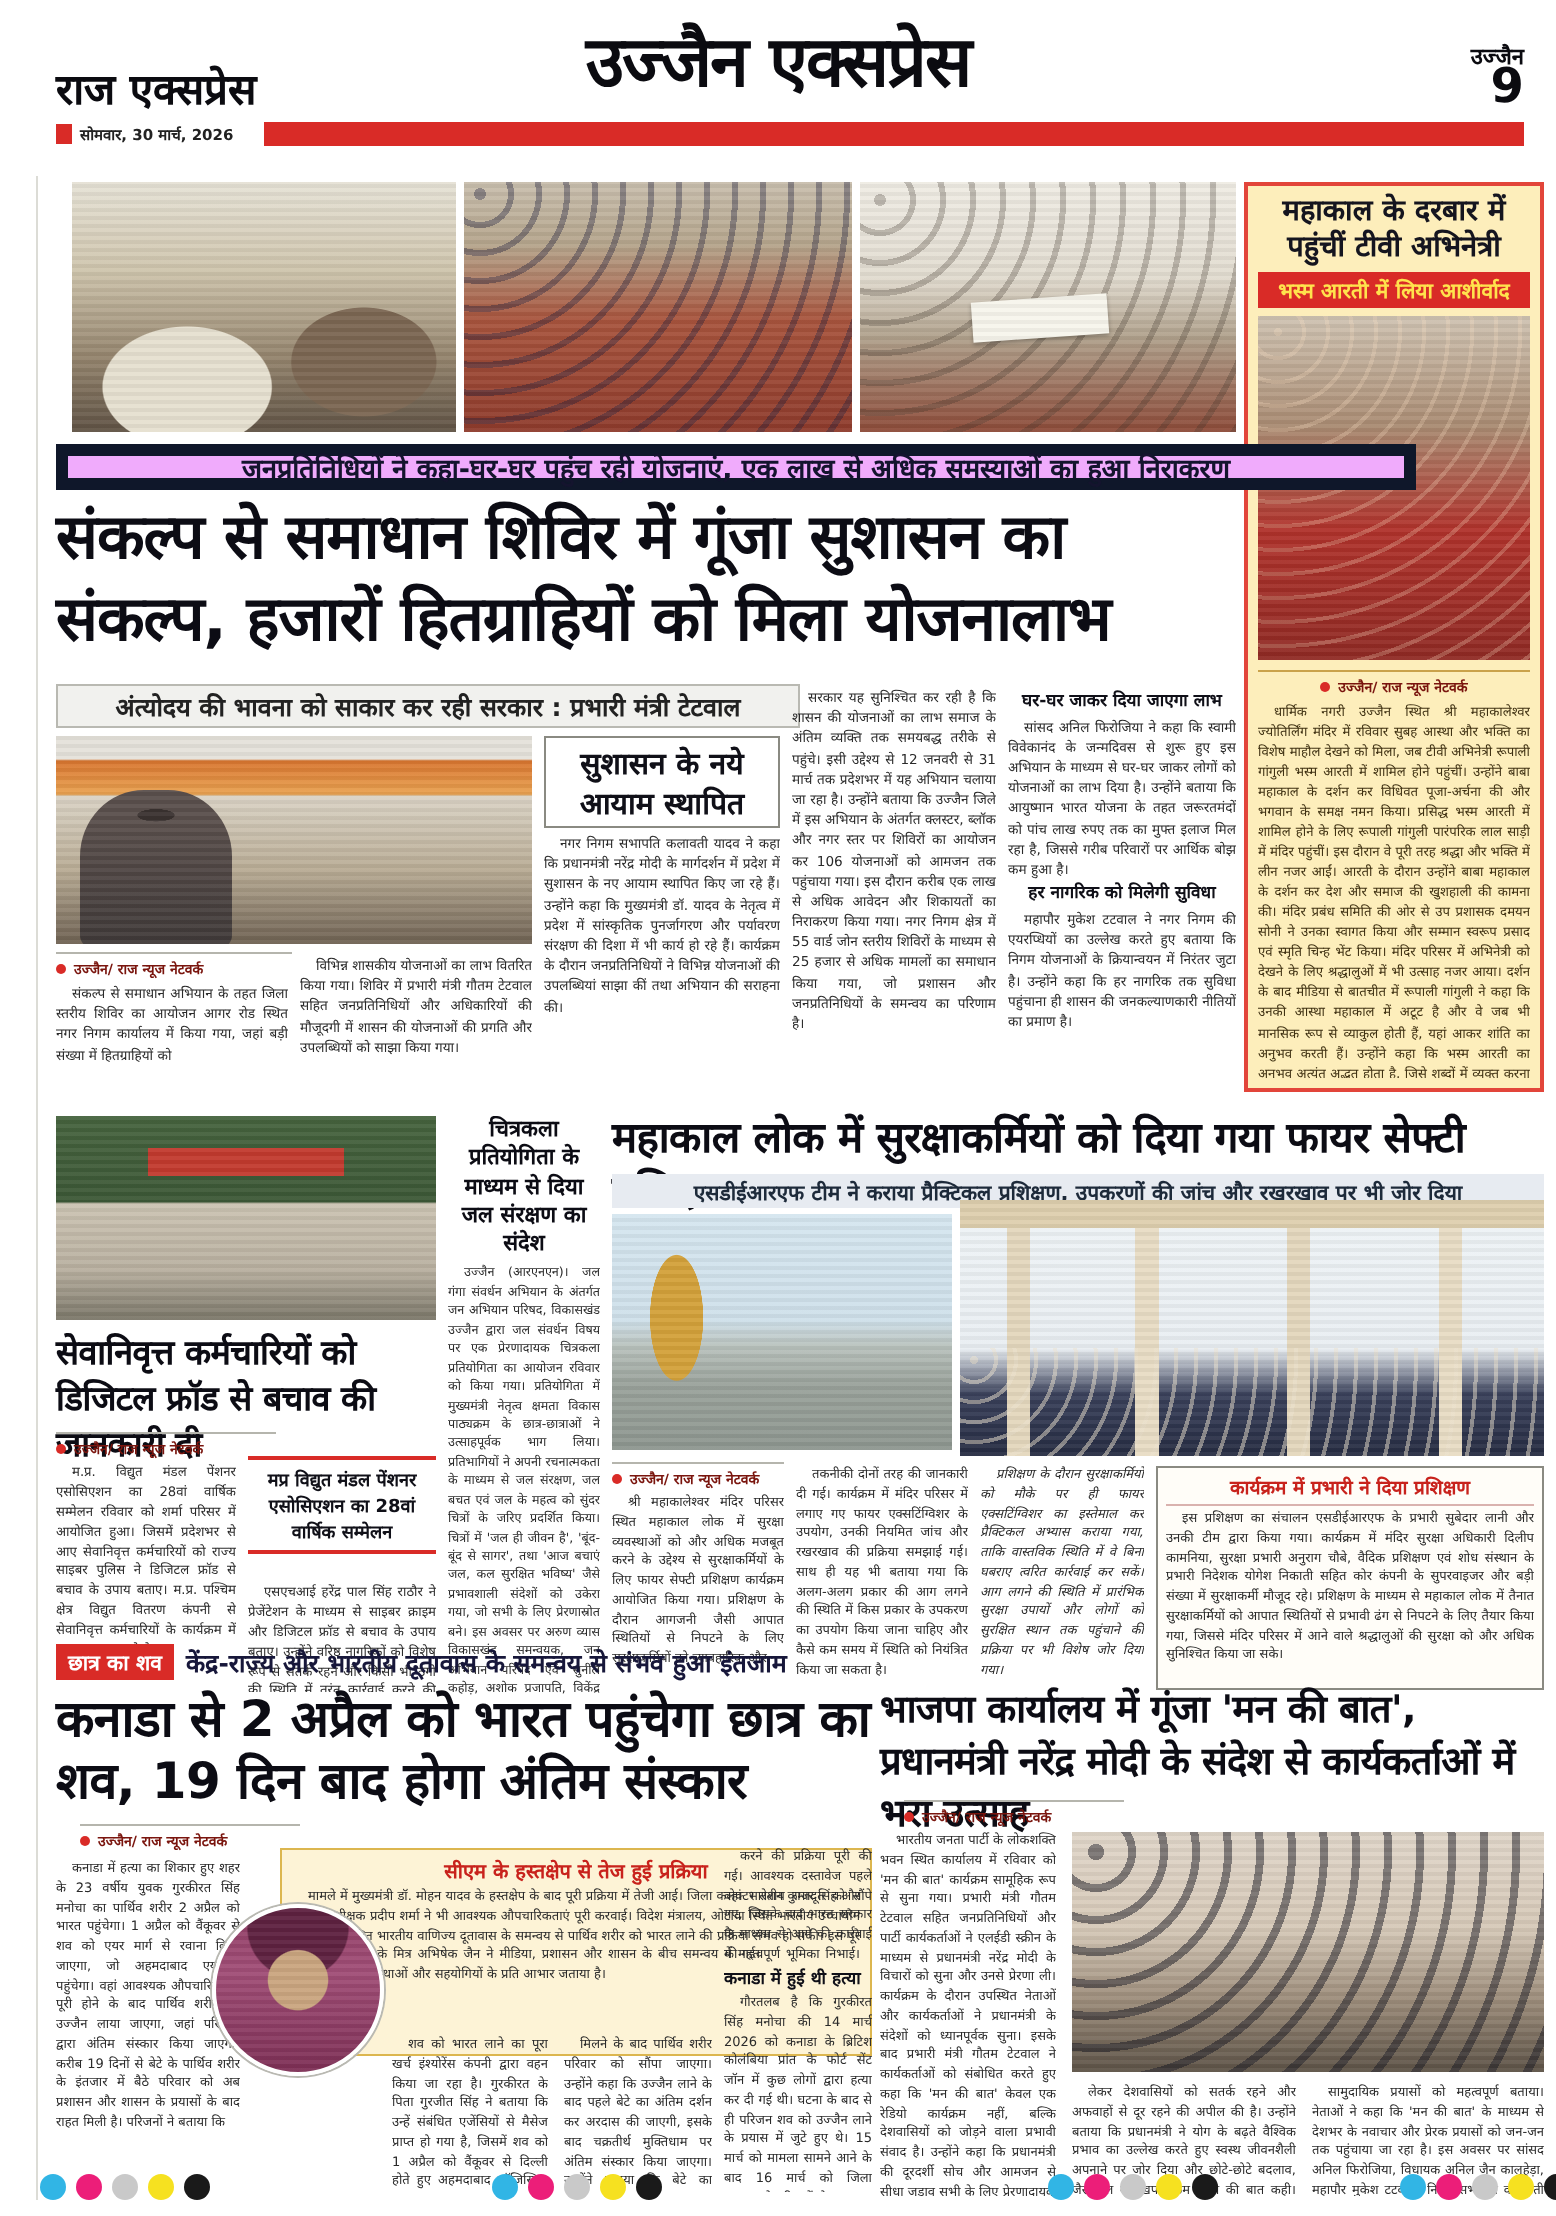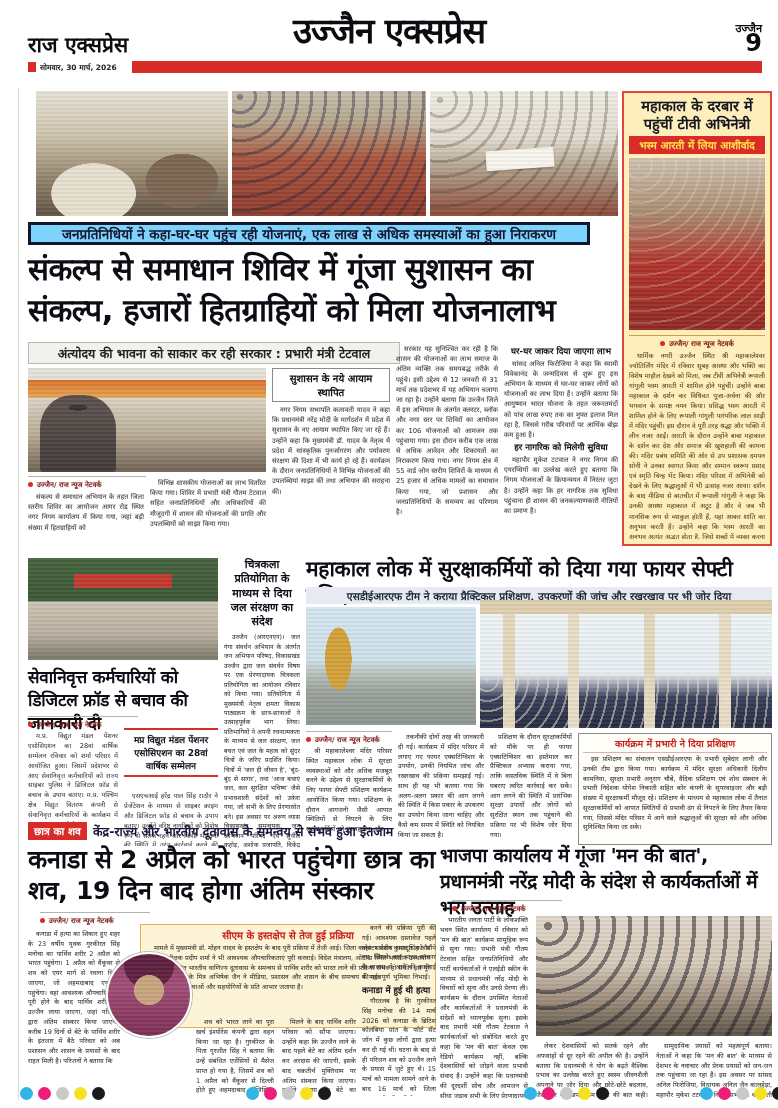--- a/index.html
+++ b/index.html
@@ -41,30 +41,30 @@
         linear-gradient(180deg,#eef3f6 0%,#e9eef2 58%,#39405a 76%,#262c42 100%);}
   .ph-gate::before{content:"";position:absolute;left:0;right:0;top:58%;bottom:0;
         background:repeating-radial-gradient(circle at 7px 6px,rgba(235,225,205,.5) 0 2px,transparent 2px 10px);}
   .ph-port{border-radius:50%;border:2px solid #fff;box-shadow:0 0 0 1px #b9b9b2;
         background:radial-gradient(circle at 50% 44%,#caa57f 0 24%,transparent 25%),
         radial-gradient(circle at 50% 12%,#5e2140 0 30%,transparent 31%),
         linear-gradient(180deg,#8e3b63 0%,#a14e77 38%,#7d2f55 100%);}
   .ph-mank{background:repeating-radial-gradient(circle at 12px 10px,rgba(25,25,35,.5) 0 4px,transparent 4px 16px),
         linear-gradient(180deg,#e0d6c9 0%,#d6c9b8 40%,#9c8c7a 70%,#5c5246 100%);}
   
-  .kicker{left:28px;top:222px;width:562px;height:23px;background:#7dd3fc;border:3px solid #0f172a;
+  .kicker{left:28px;top:222px;width:680px;height:23px;background:#f0abfc;border:6px solid #0f172a;
           display:flex;align-items:center;justify-content:center;font-size:13.5px;font-weight:800;color:#14142e;box-sizing:border-box;}
   .lead-head{left:28px;top:249px;width:592px;font-size:31px;line-height:41px;font-weight:800;color:#0c0c14;letter-spacing:-.5px;}
   .standfirst{left:28px;top:342px;width:372px;height:22px;background:#f1f1ee;border:1px solid #b9b9b2;box-sizing:border-box;
           display:flex;align-items:center;justify-content:center;font-size:12.5px;font-weight:800;color:#222;}
   .by{position:absolute;font-size:7px;font-weight:700;color:#7a150e;border-top:1px solid #b5b5ad;padding-top:3px;white-space:nowrap;}
   .by::before{content:"";display:inline-block;width:5px;height:5px;border-radius:50%;background:#d92b27;margin-right:4px;}
   .tx{position:absolute;font-size:6.8px;line-height:1.5;text-align:justify;color:#2a2a2a;overflow:hidden;text-indent:8px;}
   .shd{font-size:8.6px;font-weight:800;color:#101018;text-align:center;line-height:1.25;margin:2px 0 2px;text-indent:0;}
-  .subbox{border:1px solid #8a8a82;padding:2px 3px;font-size:10px;font-weight:800;text-align:center;color:#101018;margin-bottom:3px;text-indent:0;}
+  .subbox{border:1px solid #8a8a82;padding:2px 3px;font-size:15px;font-weight:800;text-align:center;color:#101018;margin-bottom:3px;text-indent:0;}
   .sec-head{position:absolute;font-weight:800;color:#0c0c14;letter-spacing:-.3px;}
   .strip{position:absolute;background:#e7ebf1;display:flex;align-items:center;justify-content:center;
          font-size:10.5px;font-weight:800;color:#1d2a3a;}
   .rtitle{color:#c8221c;font-weight:800;text-align:center;text-indent:0;}
   
   .sidebar{left:622px;top:91px;width:150px;height:455px;background:#fdeebb;border:2px solid #e2453a;box-sizing:border-box;padding:4px 5px;}
   .sb-head{font-size:14.5px;line-height:1.25;font-weight:800;text-align:center;color:#15151f;}
   .sb-strip{margin-top:3px;background:#d92b27;color:#ffe34d;font-size:10.5px;font-weight:800;text-align:center;padding:2px 0;}
   .sb-photo{position:relative;width:100%;height:172px;margin-top:4px;}
   .sb-by{margin-top:5px;text-align:center;font-size:7px;font-weight:700;color:#7a150e;border-top:1px solid #caa24a;padding-top:3px;}
@@ -145,21 +145,21 @@
   <div class="pension-box">मप्र विद्युत मंडल पेंशनर एसोसिएशन का 28वां वार्षिक सम्मेलन</div>
   <div class="tx" style="left:124px;top:792px;width:94px;height:54px;font-size:6.6px;">एसएचआई हरेंद्र पाल सिंह राठौर ने प्रेजेंटेशन के माध्यम से साइबर क्राइम और डिजिटल फ्रॉड से बचाव के उपाय बताए। उन्होंने वरिष्ठ नागरिकों को विशेष रूप से सतर्क रहने और किसी भी ठगी की स्थिति में तुरंत कार्रवाई करने की सलाह दी।</div>
 
   <div class="sec-head" style="left:306px;top:556px;width:466px;font-size:21px;line-height:27px;">महाकाल लोक में सुरक्षाकर्मियों को दिया गया फायर सेफ्टी प्रशिक्षण</div>
   <div class="strip" style="left:306px;top:587px;width:466px;height:17px;">एसडीईआरएफ टीम ने कराया प्रैक्टिकल प्रशिक्षण, उपकरणों की जांच और रखरखाव पर भी जोर दिया</div>
   <div class="ph ph-statue" style="left:306px;top:607px;width:170px;height:118px;"></div>
   <div class="ph ph-gate" style="left:480px;top:600px;width:292px;height:128px;"></div>
   <div class="by" style="left:306px;top:731px;width:86px;">उज्जैन/ राज न्यूज नेटवर्क</div>
   <div class="tx" style="left:306px;top:747px;width:86px;height:98px;font-size:6.5px;">श्री महाकालेश्वर मंदिर परिसर स्थित महाकाल लोक में सुरक्षा व्यवस्थाओं को और अधिक मजबूत करने के उद्देश्य से सुरक्षाकर्मियों के लिए फायर सेफ्टी प्रशिक्षण कार्यक्रम आयोजित किया गया। प्रशिक्षण के दौरान आगजनी जैसी आपात स्थितियों से निपटने के लिए सुरक्षाकर्मियों को व्यावहारिक और</div>
   <div class="tx" style="left:398px;top:733px;width:86px;height:112px;font-size:6.5px;">तकनीकी दोनों तरह की जानकारी दी गई। कार्यक्रम में मंदिर परिसर में लगाए गए फायर एक्सटिंग्विशर के उपयोग, उनकी नियमित जांच और रखरखाव की प्रक्रिया समझाई गई। साथ ही यह भी बताया गया कि अलग-अलग प्रकार की आग लगने की स्थिति में किस प्रकार के उपकरण का उपयोग किया जाना चाहिए और कैसे कम समय में स्थिति को नियंत्रित किया जा सकता है।</div>
-  <div class="tx" style="left:490px;top:733px;width:82px;height:112px;font-size:6.5px;">प्रशिक्षण के दौरान सुरक्षाकर्मियों को मौके पर ही फायर एक्सटिंग्विशर का इस्तेमाल कर प्रैक्टिकल अभ्यास कराया गया, ताकि वास्तविक स्थिति में वे बिना घबराए त्वरित कार्रवाई कर सकें। आग लगने की स्थिति में प्रारंभिक सुरक्षा उपायों और लोगों को सुरक्षित स्थान तक पहुंचाने की प्रक्रिया पर भी विशेष जोर दिया गया।</div>
+  <div class="tx" style="left:490px;top:733px;width:82px;height:112px;font-size:6.5px;font-style:italic;">प्रशिक्षण के दौरान सुरक्षाकर्मियों को मौके पर ही फायर एक्सटिंग्विशर का इस्तेमाल कर प्रैक्टिकल अभ्यास कराया गया, ताकि वास्तविक स्थिति में वे बिना घबराए त्वरित कार्रवाई कर सकें। आग लगने की स्थिति में प्रारंभिक सुरक्षा उपायों और लोगों को सुरक्षित स्थान तक पहुंचाने की प्रक्रिया पर भी विशेष जोर दिया गया।</div>
   <div class="fire-box">
     <div class="rtitle" style="font-size:9.5px;border-bottom:1px solid #d9b2ae;padding-bottom:2px;">कार्यक्रम में प्रभारी ने दिया प्रशिक्षण</div>
     <div class="box-body" style="height:88px;">इस प्रशिक्षण का संचालन एसडीईआरएफ के प्रभारी सुबेदार लानी और उनकी टीम द्वारा किया गया। कार्यक्रम में मंदिर सुरक्षा अधिकारी दिलीप कामनिया, सुरक्षा प्रभारी अनुराग चौबे, वैदिक प्रशिक्षण एवं शोध संस्थान के प्रभारी निदेशक योगेश निकाती सहित कोर कंपनी के सुपरवाइजर और बड़ी संख्या में सुरक्षाकर्मी मौजूद रहे। प्रशिक्षण के माध्यम से महाकाल लोक में तैनात सुरक्षाकर्मियों को आपात स्थितियों से प्रभावी ढंग से निपटने के लिए तैयार किया गया, जिससे मंदिर परिसर में आने वाले श्रद्धालुओं की सुरक्षा को और अधिक सुनिश्चित किया जा सके।</div>
   </div>
 
   <div class="abs kick2">
     <span class="tag">छात्र का शव</span>
     <span class="kx">केंद्र-राज्य और भारतीय दूतावास के समन्वय से संभव हुआ इंतजाम</span>
   </div>
   <div class="sec-head" style="left:28px;top:844px;width:410px;font-size:25px;line-height:31px;">कनाडा से 2 अप्रैल को भारत पहुंचेगा छात्र का शव, 19 दिन बाद होगा अंतिम संस्कार</div>

